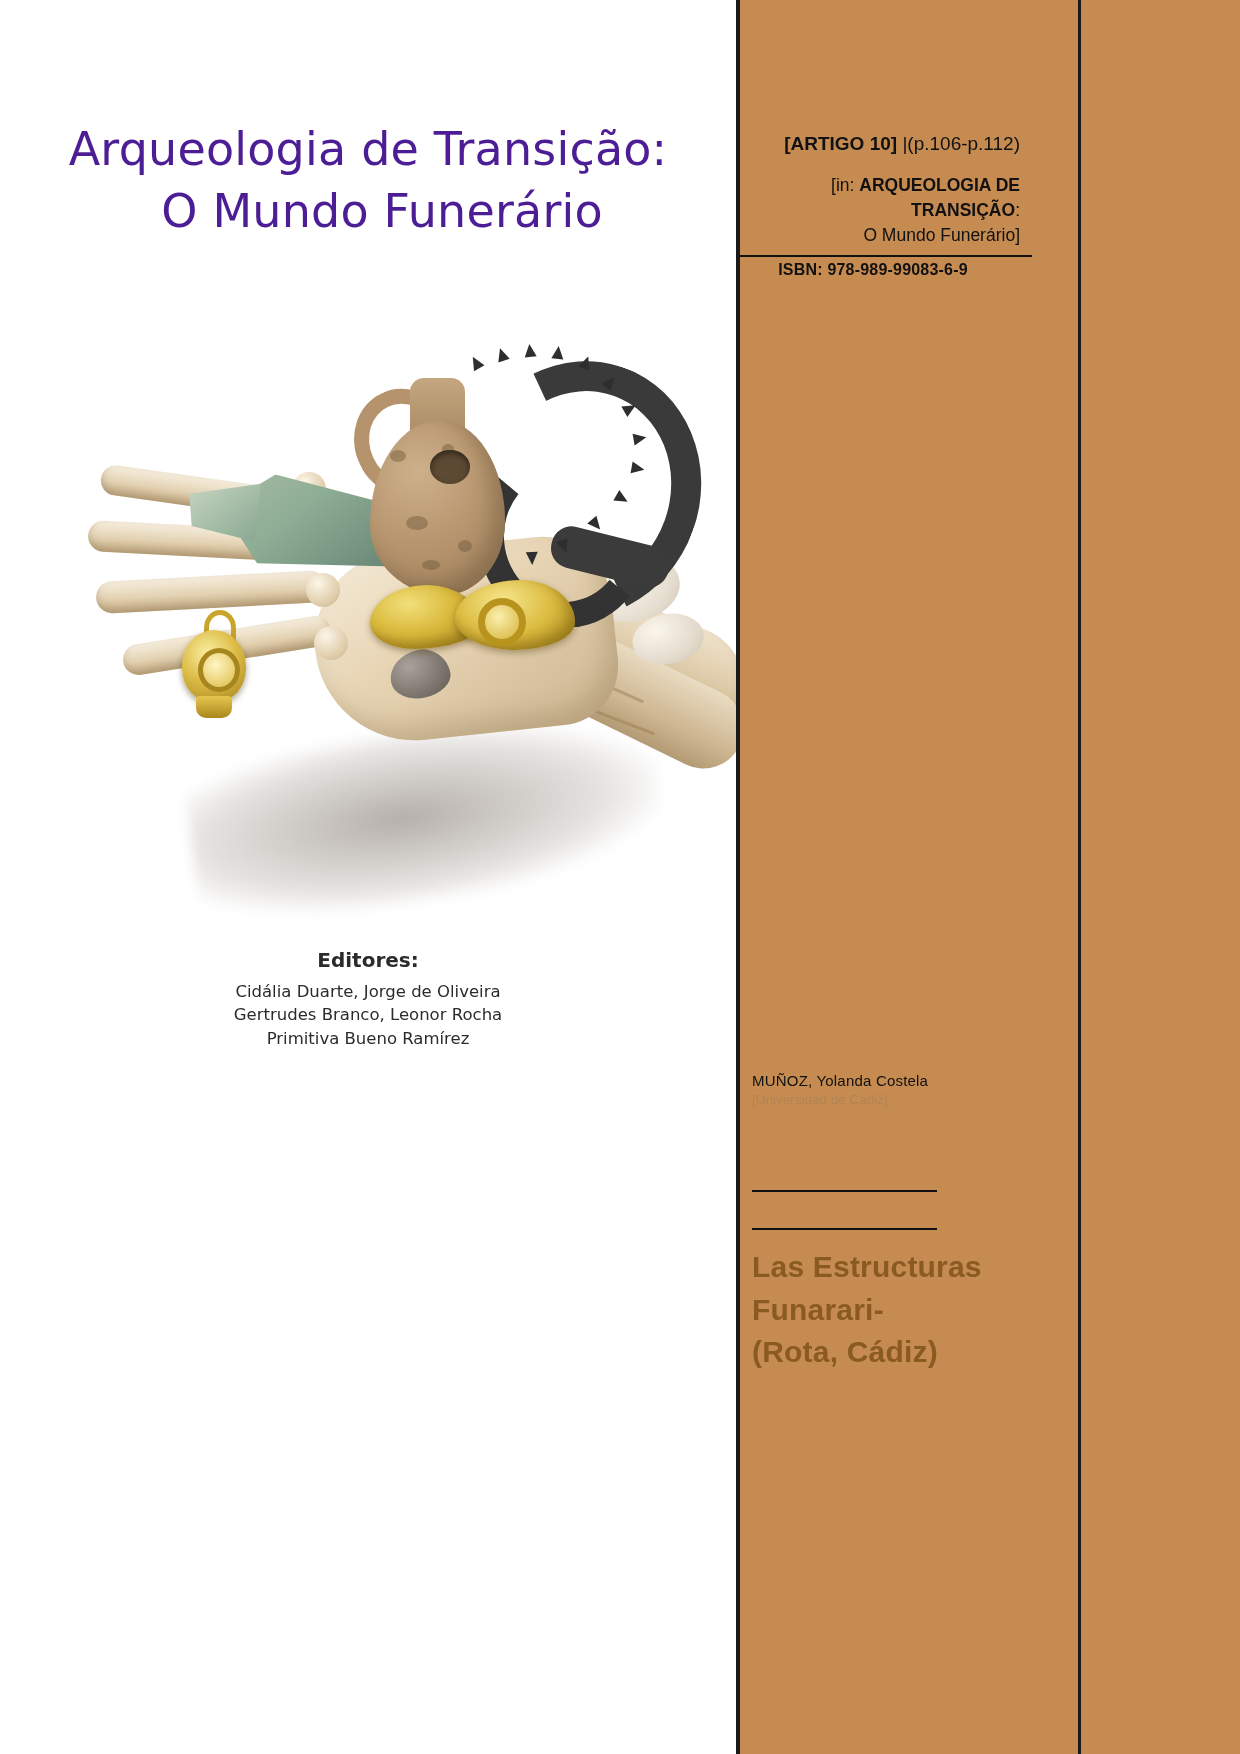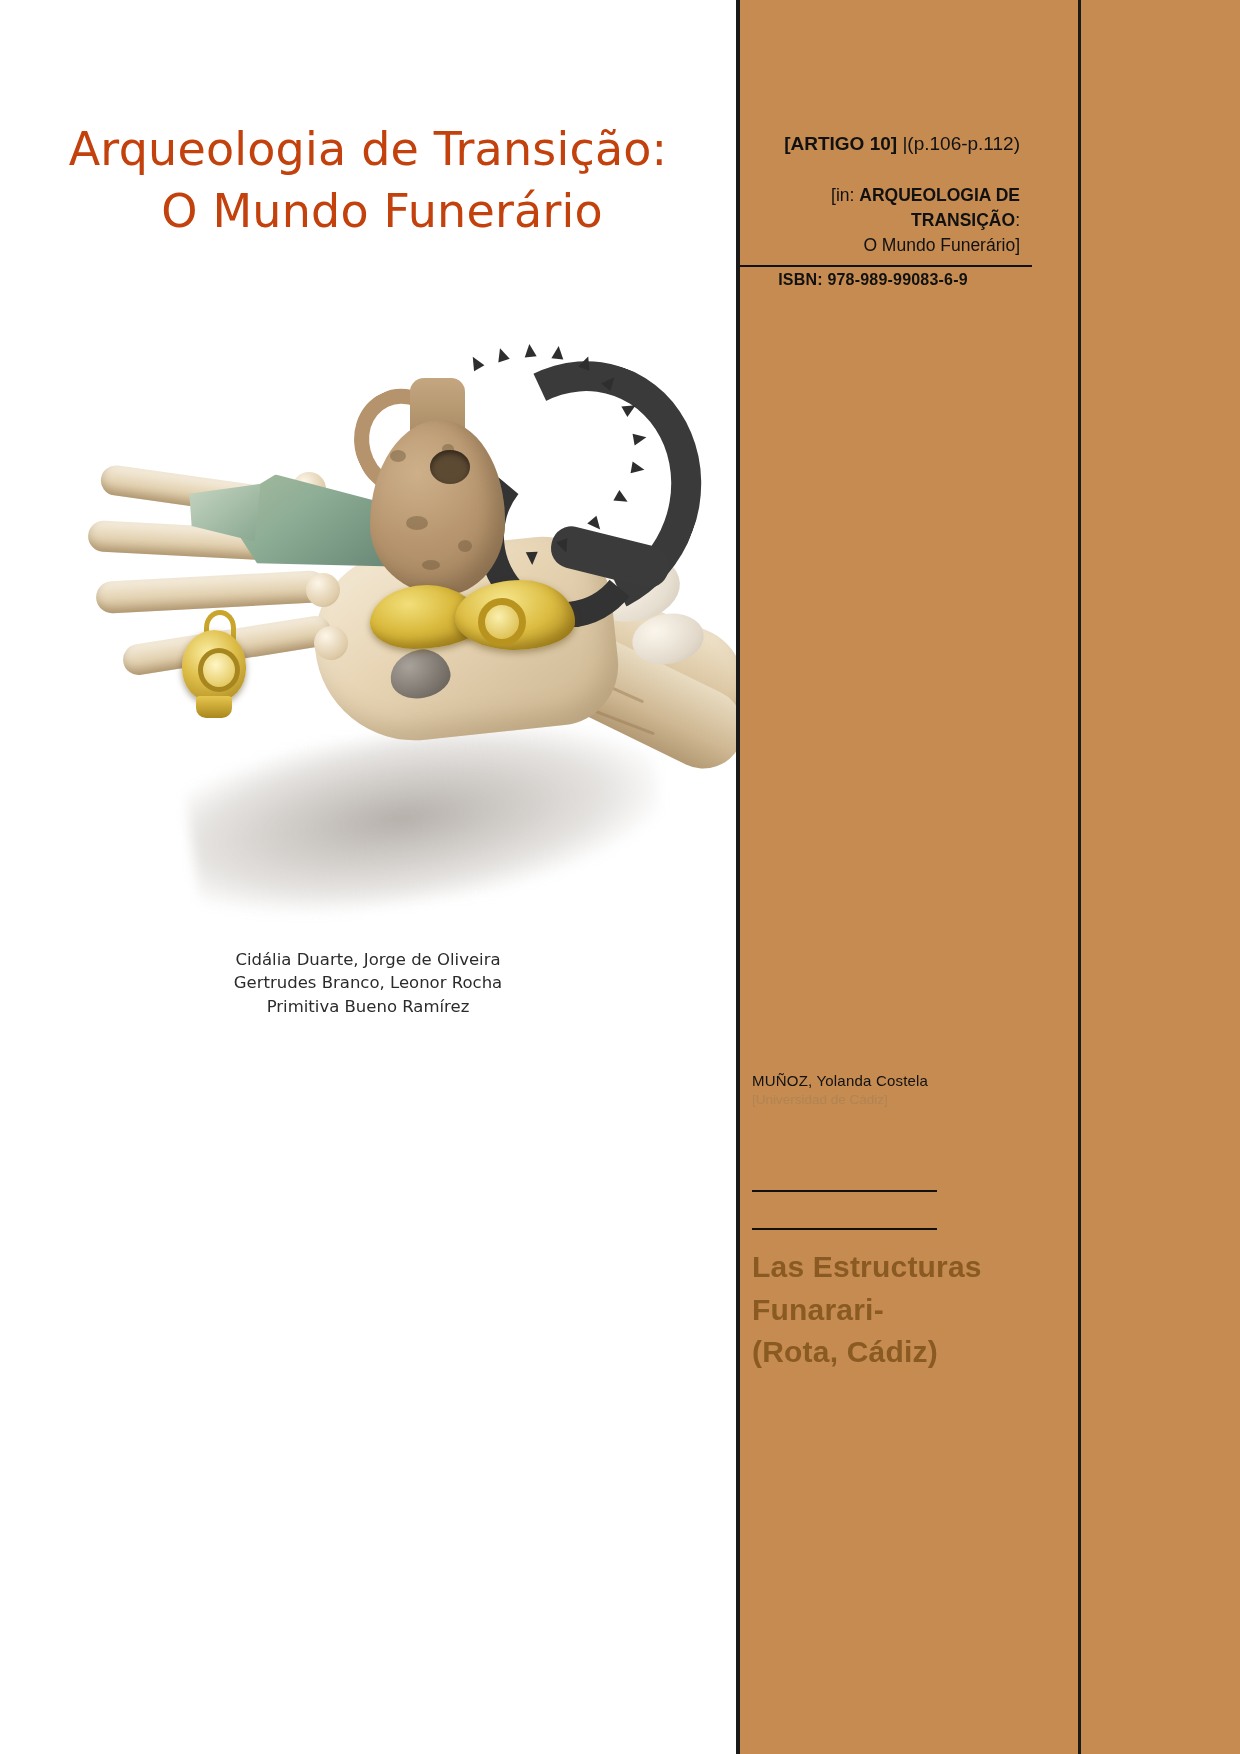--- a/index.html
+++ b/index.html
@@ -31,21 +31,21 @@
     left: 0; top: 0;
     width: 736px;
     height: 1754px;
     background: #ffffff;
   }
   .cover-title {
     position: absolute;
     left: 0; top: 118px;
     width: 736px;
     text-align: center;
-    color: #c2410c;
+    color: #4c1d95;
     font-family: "DejaVu Sans", sans-serif;
     font-weight: 400;
     font-size: 46px;
     line-height: 1.35;
     letter-spacing: 0.2px;
   }
   .cover-title .l2 { display:block;padding-left:28px; }
 
   
   .artwork {
@@ -358,21 +358,21 @@
     text-align: right;
     color: #111111;
     font-family: "Liberation Sans", sans-serif;
   }
   .meta .artigo {
     font-size: 19px;
     line-height: 1.3;
   }
   .meta .artigo b { font-weight: 700; }
   .meta .inrow {
-    margin-top: 26px;
+    margin-top: 16px;
     font-size: 17.5px;
     line-height: 1.45;
   }
   .meta .inrow b { font-weight: 700; }
   .meta .rule {
     margin: 6px 0 4px auto;
     width: 292px;
     border-bottom: 2px solid #111;
   }
   .meta .isbn {
@@ -503,20 +503,21 @@
         <div class="gold-ring"></div>
 
         <div class="gold-hook"></div>
         <div class="gold-disc"></div>
         <div class="gold-disc-inner"></div>
         <div class="gold-pend"></div>
       </div>
     </div>
 
     <div class="editors">
+      <div class="lbl">Editores:</div>
       <div class="line">Cidália Duarte, Jorge de Oliveira</div>
       <div class="line">Gertrudes Branco, Leonor Rocha</div>
       <div class="line">Primitiva Bueno Ramírez</div>
     </div>
   </div>
 
   <div class="band"></div>
   <div class="divider"></div>
   <div class="divider2"></div>
 

